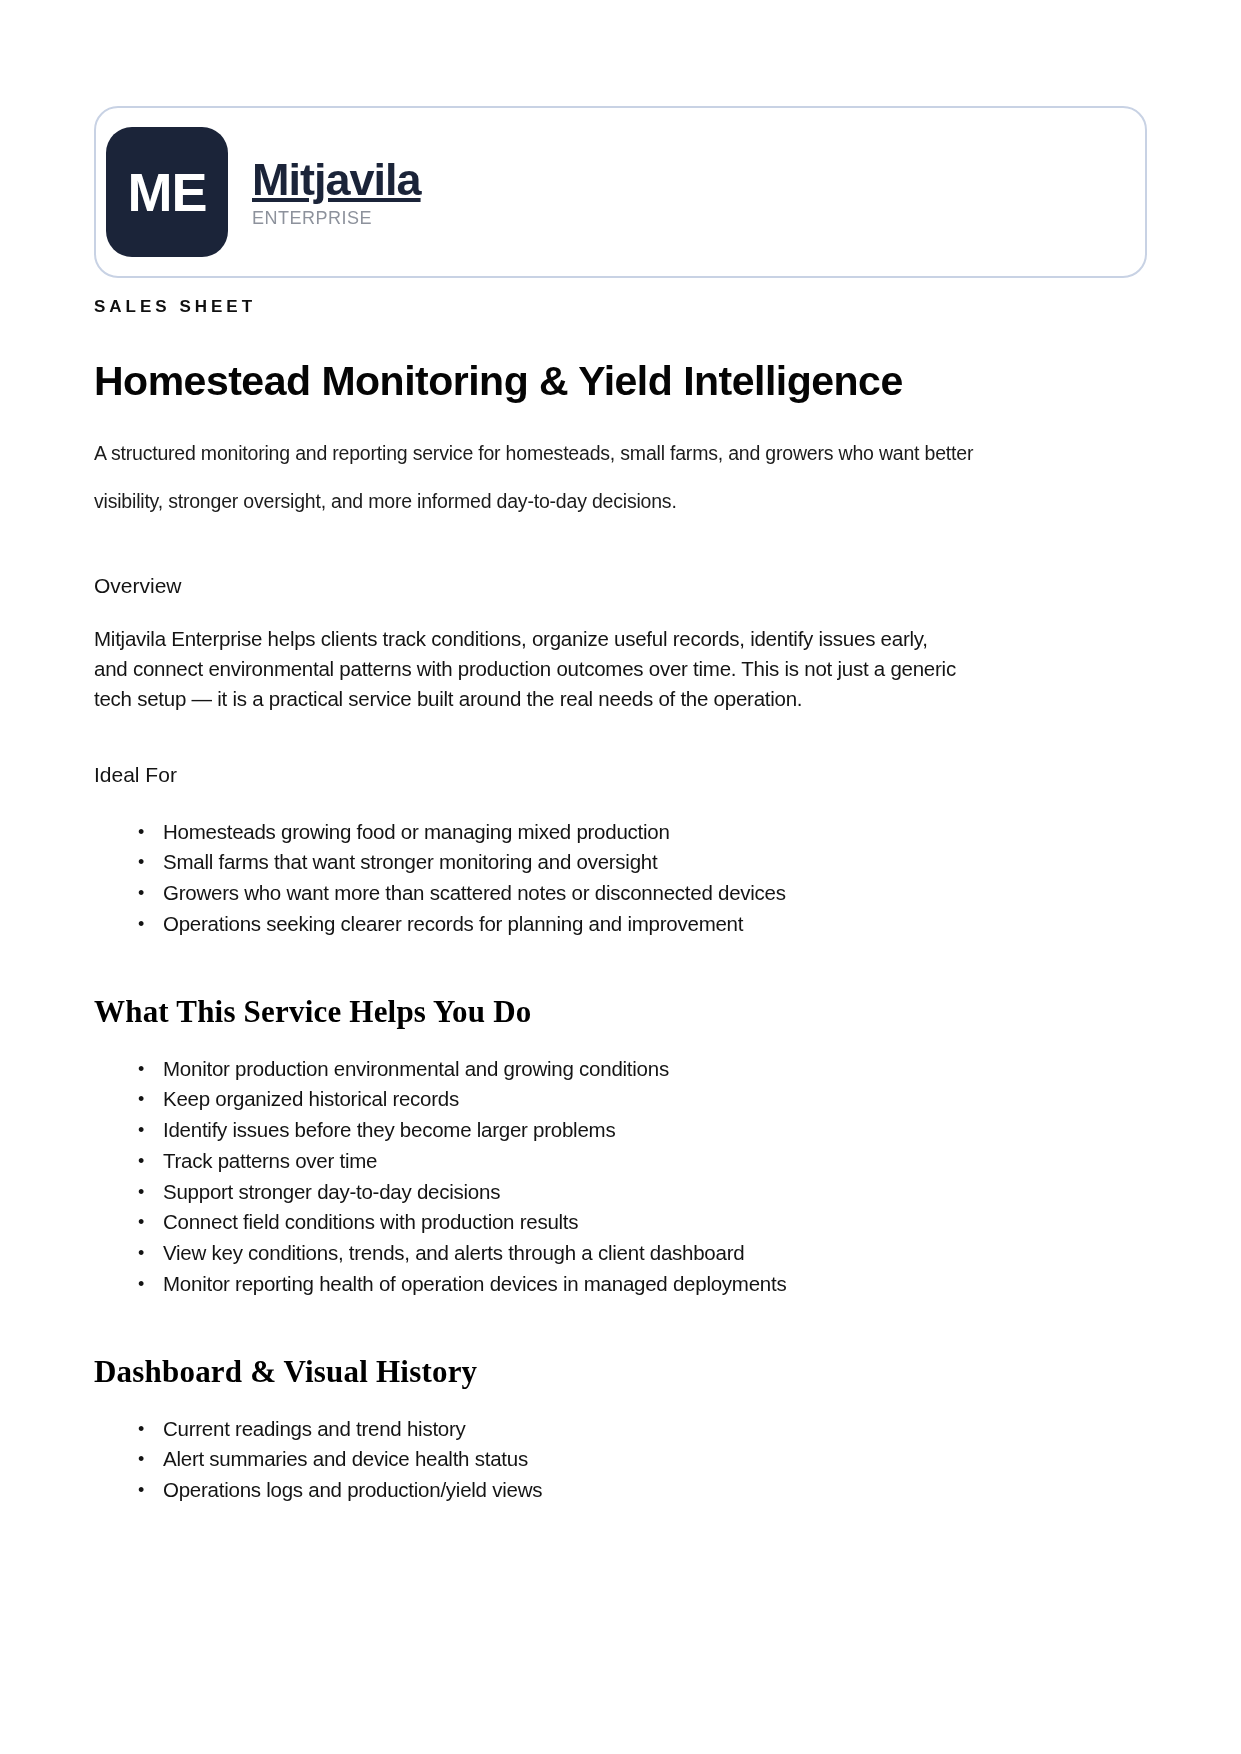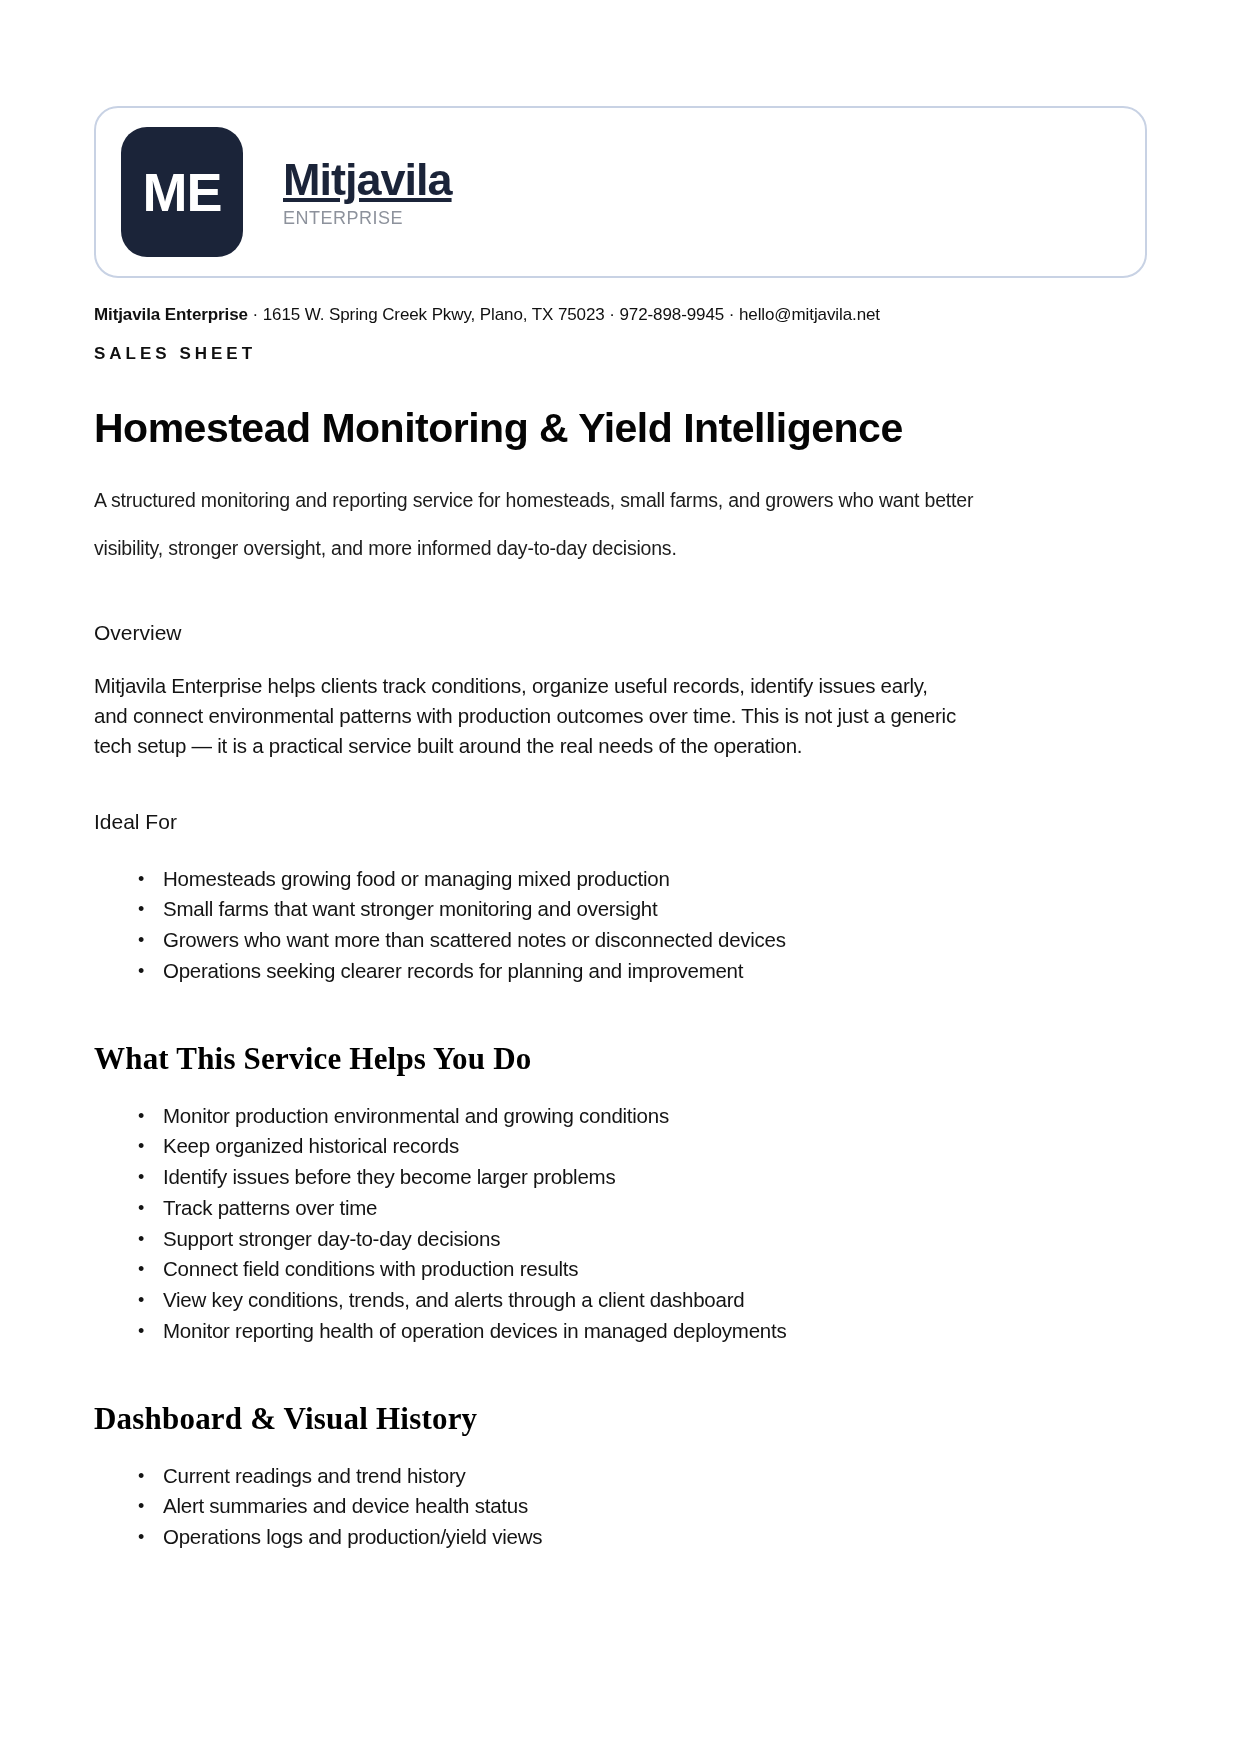--- a/index.html
+++ b/index.html
@@ -18,22 +18,22 @@
 
   
   .brand-card {
     margin-top: 106px;
     height: 172px;
     border: 2px solid #c8d2e4;
     border-radius: 24px;
     background: #ffffff;
     display: flex;
     align-items: center;
-    padding: 0 25px;
-    gap: 40px;
+    padding: 0 10px;
+    gap: 24px;
   }
   .monogram {
     width: 122px;
     height: 130px;
     background: #1b2439;
     border-radius: 26px;
     color: #ffffff;
     font-size: 54px;
     font-weight: bold;
     display: flex;
@@ -149,23 +149,20 @@
 <div class="page">
 
   <div class="brand-card">
     <div class="monogram">ME</div>
     <div class="brand-text">
       <div class="brand-name">Mitjavila</div>
       <div class="brand-sub">ENTERPRISE</div>
     </div>
   </div>
 
-  <div class="contact-line">
-    <strong>Mitjavila Enterprise</strong><span> · 1615 W. Spring Creek Pkwy, Plano, TX 75023 · 972-898-9945 · hello@mitjavila.net</span>
-  </div>
 
   <div class="kicker">SALES SHEET</div>
 
   <h1 class="doc-title">Homestead Monitoring &amp; Yield Intelligence</h1>
   <p class="doc-subtitle">A structured monitoring and reporting service for homesteads, small farms, and growers who want better visibility, stronger oversight, and more informed day-to-day decisions.</p>
 
   <div class="section-heading">Overview</div>
   <p class="body-par">Mitjavila Enterprise helps clients track conditions, organize useful records, identify issues early, and connect environmental patterns with production outcomes over time. This is not just a generic tech setup — it is a practical service built around the real needs of the operation.</p>
 
   <div class="section-heading">Ideal For</div>

